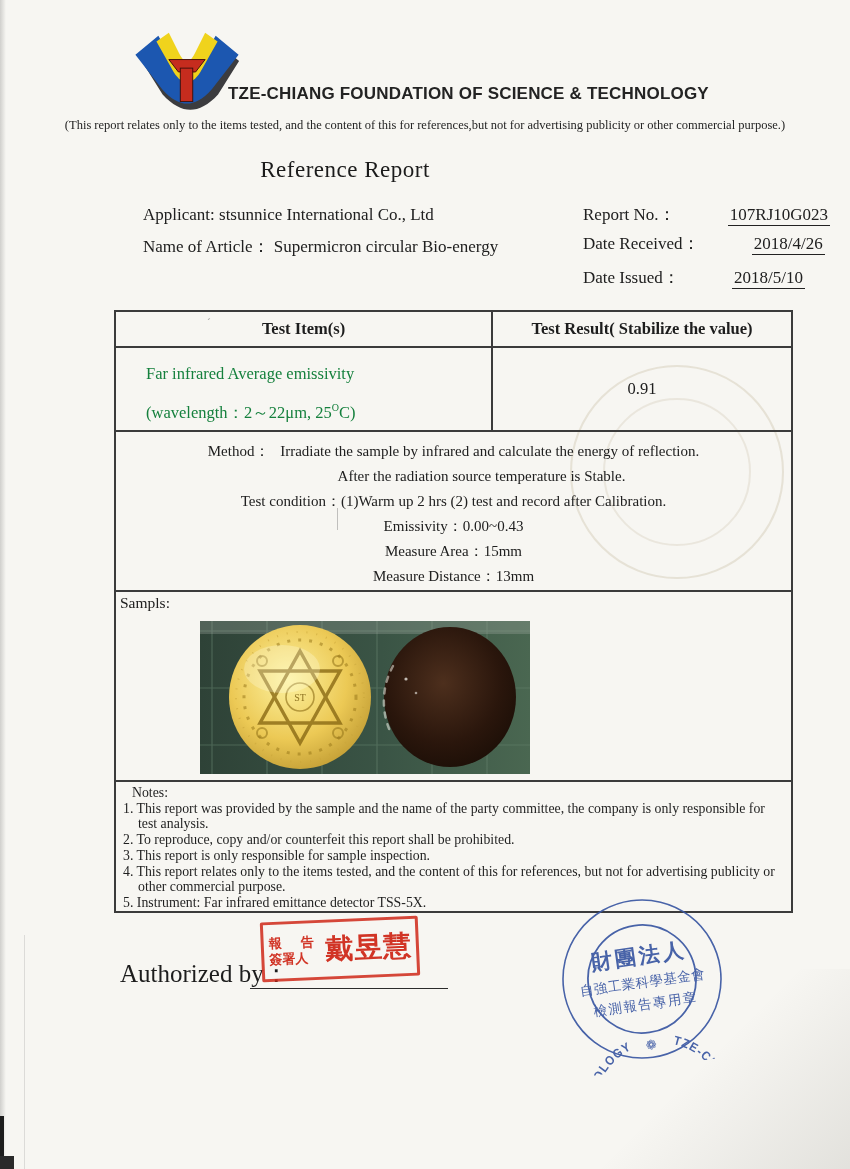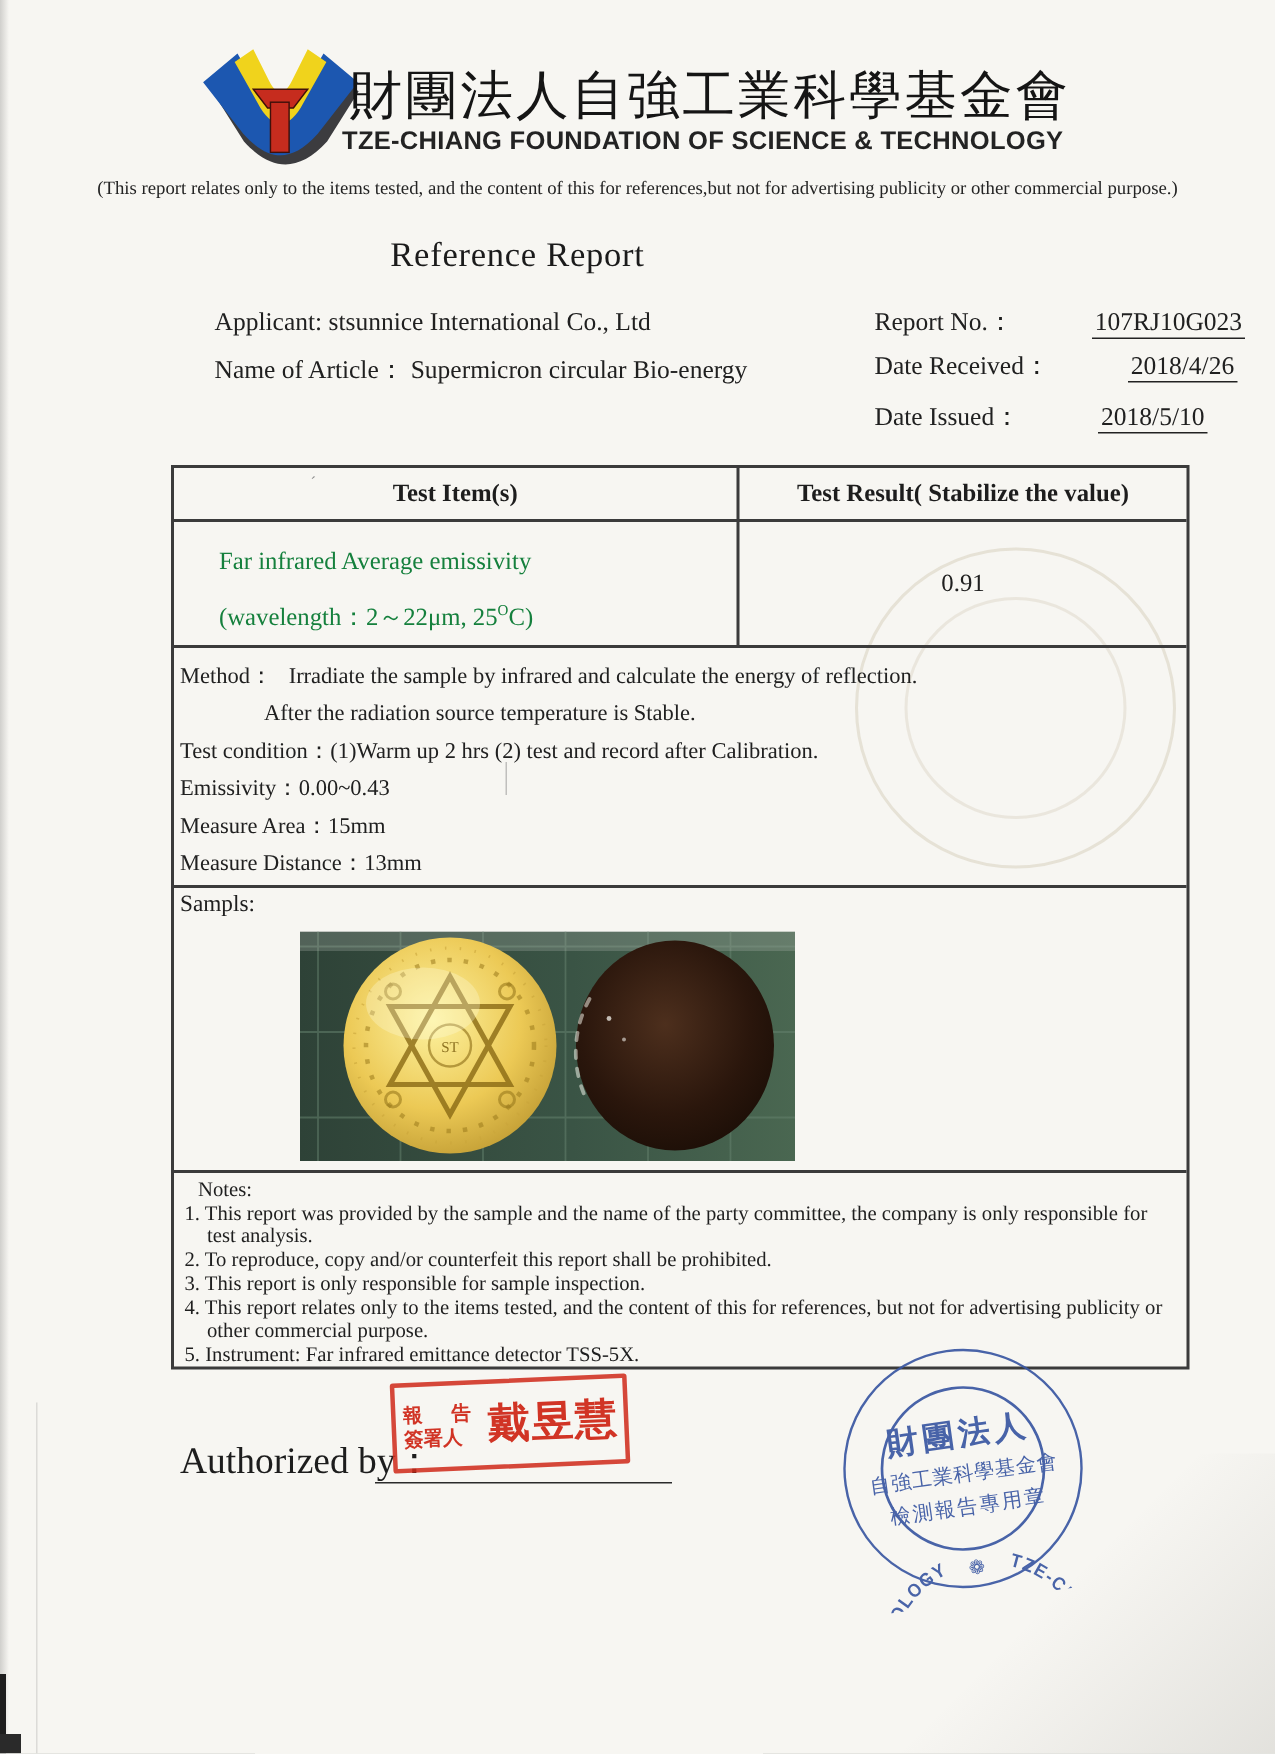--- a/index.html
+++ b/index.html
@@ -47,21 +47,21 @@
   .cell-l{width:377px;border-right:2px solid #3b3b3b;box-sizing:border-box;}
   .cell-r{flex:1;border-radius:14px;}
   .hcell{display:flex;align-items:center;justify-content:center;
     font-weight:bold;font-size:16.5px;color:#1d1d1d;}
   .item-cell{padding:9px 0 0 30px;font-size:16.5px;line-height:34px;color:#15803d;}
   .result-cell{display:flex;align-items:center;justify-content:center;font-size:16.5px;color:#202020;}
   sup{font-size:10px;}
 
   .row-method{height:160px;border-bottom:2px solid #3b3b3b;box-sizing:border-box;
     padding:8px 4px 0 4px;font-size:15px;color:#202020;}
-  .mline{height:25px;line-height:22px;white-space:nowrap;}
+  .mline{height:25px;line-height:22px;white-space:nowrap;text-align:center;}
   .mlabel{margin-right:7px;}
   .mindent{margin-left:56px;}
 
   .row-samples{height:190px;border-bottom:2px solid #3b3b3b;box-sizing:border-box;position:relative;}
   .samples-label{position:absolute;left:4px;top:2px;font-size:15.5px;color:#202020;}
   .photo{position:absolute;left:84px;top:29px;width:330px;height:153px;}
 
   .row-notes{height:129px;box-sizing:border-box;padding:3px 7px 0 7px;
     font-size:13.8px;line-height:15.7px;color:#1f1f1f;border-radius:16px;}
   .notes-title{padding-left:9px;}
@@ -106,21 +106,20 @@
 
   <svg class="logo" viewBox="0 0 120 90">
     <path d="M9,31 L33,11 L49,39 C54,47 57,50 60,50 C63,50 66,47 71,39 L87,11 L111,31 L89,66 C79,77 69,82 60,82 C51,82 41,77 31,66 Z" transform="translate(3.5,3.5)" fill="#1b1b20" opacity="0.85"></path>
     <path d="M6,28 L30,8 L46,36 C52,45 56,48 60,48 C64,48 68,45 74,36 L90,8 L114,28 L86,64 C76,75 68,79 60,79 C52,79 44,75 34,64 Z" fill="#1c57b0"></path>
     <path d="M28,14 L41,5 L52,27 C55,33 58,35 60,35 C62,35 65,33 68,27 L79,5 L92,14 L74,46 C69,54 64,57 60,57 C56,57 51,54 46,46 Z" fill="#f0d31c"></path>
     <g fill="#c62c1e" stroke="#40100a" stroke-width="1">
       <polygon points="41,33 79,33 69,46 51,46"></polygon>
       <rect x="53" y="42" width="13" height="35"></rect>
     </g>
   </svg>
-  <div class="org-zh">財團法人自強工業科學基金會</div>
   <div class="org-en">TZE-CHIANG FOUNDATION OF SCIENCE &amp; TECHNOLOGY</div>
 
   <div class="disclaimer">(This report relates only to the items tested, and the content of this for references,but not for advertising publicity or other commercial purpose.)</div>
   <div class="doc-title">Reference Report</div>
 
   <div class="meta m-applicant">
     <span>Applicant:</span>
     <span>stsunnice International Co., Ltd</span>
   </div>
   <div class="meta m-article">

